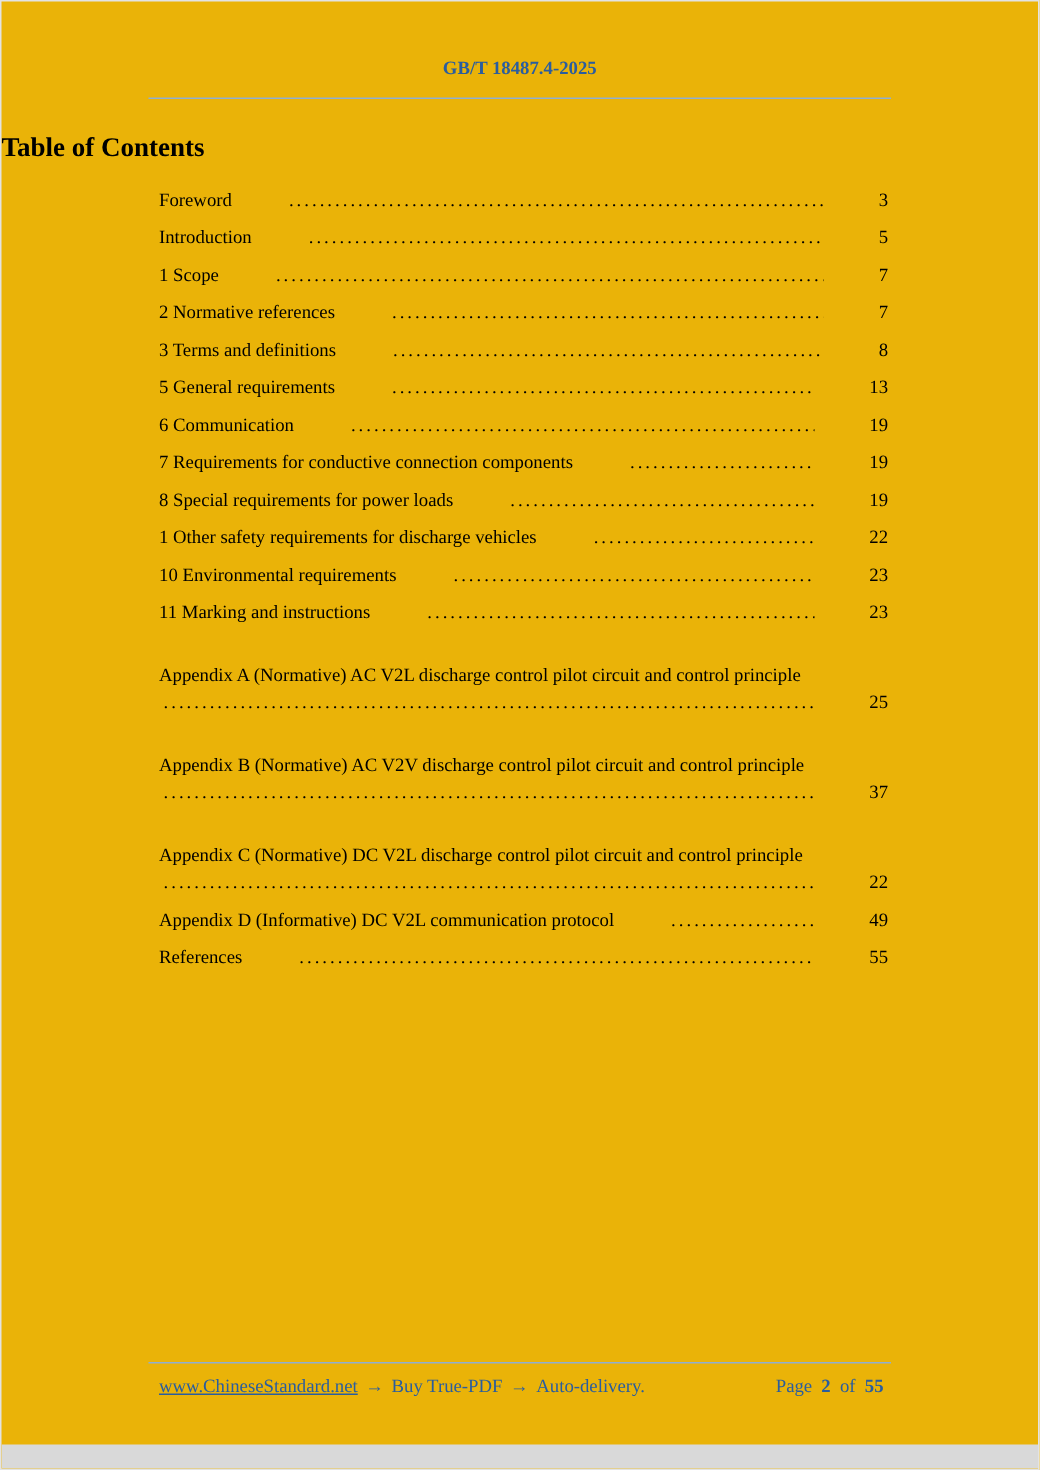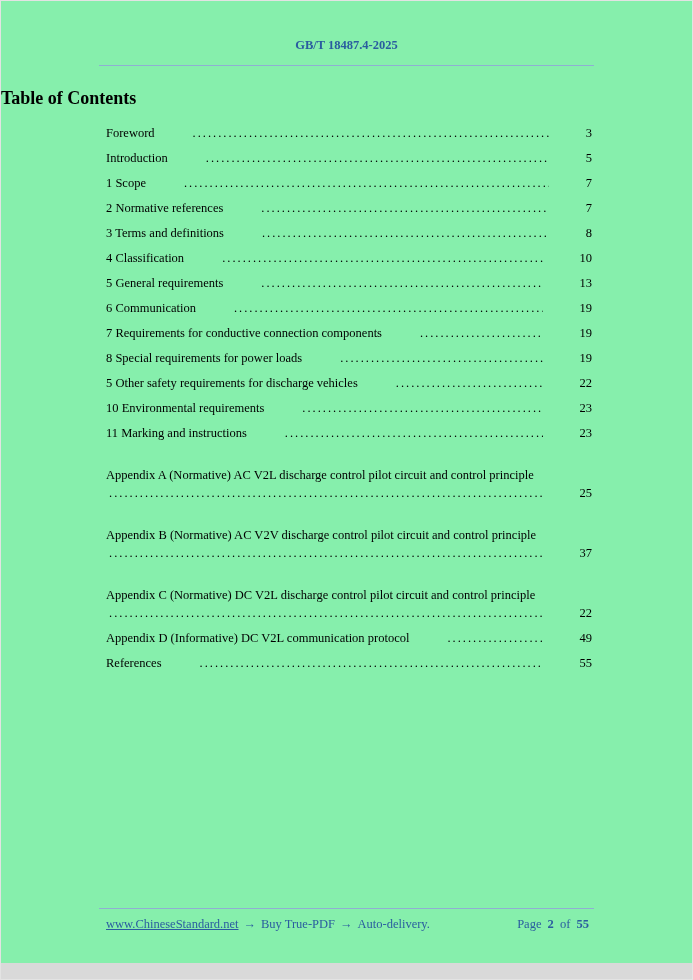--- a/index.html
+++ b/index.html
@@ -3,21 +3,21 @@
 <meta charset="utf-8">
 <style>
   * { margin: 0; padding: 0; box-sizing: border-box; }
   html, body { background: #f2f2f2; }
   body { font-family: "Liberation Serif", "DejaVu Serif", serif; }
   .page {
     position: relative;
     width: 693px;
     height: 980px;
     margin: 0 auto;
-    background: #86efac;
+    background: #eab308;
     border: 1px solid #e3e3e3;
     overflow: hidden;
   }
   .header {
     position: absolute;
     top: 37px; left: 0; right: 0;
     text-align: center;
     color: #2a5d9f;
     font-weight: bold;
     font-size: 12.5px;
@@ -130,27 +130,20 @@
     </div>
 
     <div class="toc-entry">
       <div class="toc-row">
         <span class="toc-label">3 Terms and definitions</span>
         <span class="toc-leader"></span>
         <span class="toc-page">8</span>
       </div>
     </div>
 
-    <div class="toc-entry">
-      <div class="toc-row">
-        <span class="toc-label">4 Classification</span>
-        <span class="toc-leader"></span>
-        <span class="toc-page">10</span>
-      </div>
-    </div>
 
     <div class="toc-entry">
       <div class="toc-row">
         <span class="toc-label">5 General requirements</span>
         <span class="toc-leader"></span>
         <span class="toc-page">13</span>
       </div>
     </div>
 
     <div class="toc-entry">
@@ -172,21 +165,21 @@
     <div class="toc-entry">
       <div class="toc-row">
         <span class="toc-label">8 Special requirements for power loads</span>
         <span class="toc-leader"></span>
         <span class="toc-page">19</span>
       </div>
     </div>
 
     <div class="toc-entry">
       <div class="toc-row">
-        <span class="toc-label">5 Other safety requirements for discharge vehicles</span>
+        <span class="toc-label">1 Other safety requirements for discharge vehicles</span>
         <span class="toc-leader"></span>
         <span class="toc-page">22</span>
       </div>
     </div>
 
     <div class="toc-entry">
       <div class="toc-row">
         <span class="toc-label">10 Environmental requirements</span>
         <span class="toc-leader"></span>
         <span class="toc-page">23</span>

